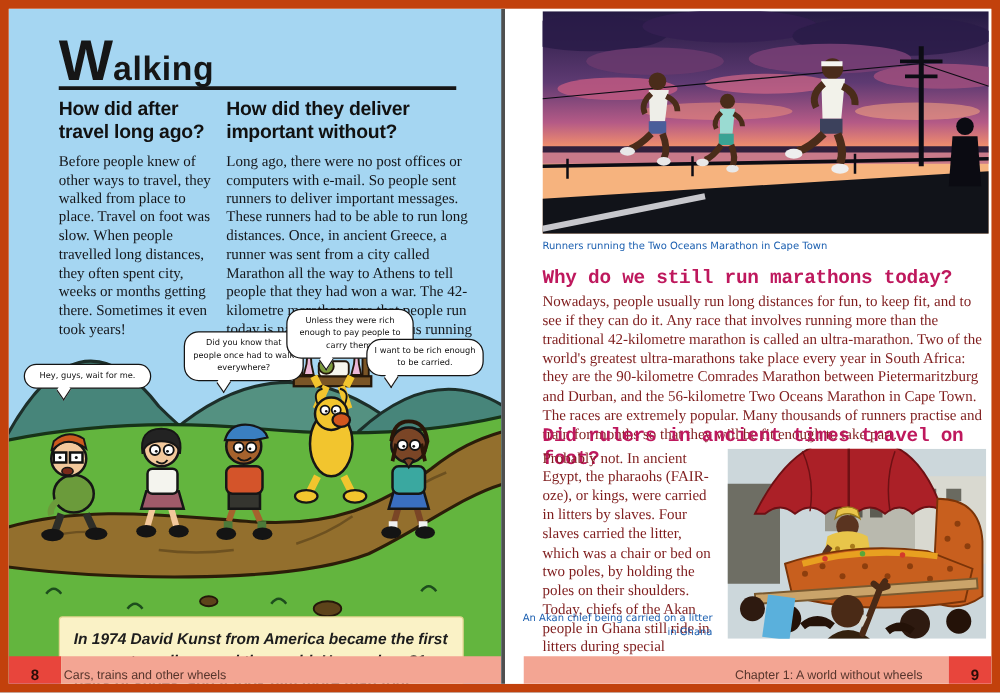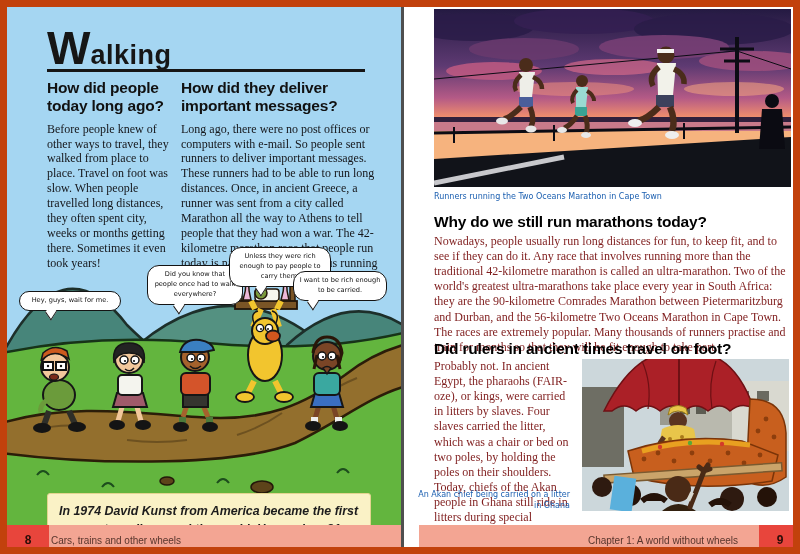--- a/index.html
+++ b/index.html
@@ -40,21 +40,21 @@
   .footer .num{width:42px;background:#e8453c;color:#2a0d08;font-weight:bold;font-size:12px;
     display:flex;align-items:center;justify-content:center;flex:0 0 auto;}
   .footer .band{flex:1;background:#f3a593;color:#57352c;font-size:10px;display:flex;align-items:center;}
   .footer-left .band{padding-left:2px;}
   .footer-right .band{justify-content:flex-end;padding-right:21px;margin-left:15px;}
 
   
   .photo-top{position:absolute;left:30px;top:2px;width:357px;height:178px;z-index:2;}
   .caption{color:#1b5fb0;font-size:8px;font-family:"DejaVu Sans",sans-serif;line-height:1.4;}
   .caption-top{position:absolute;left:30px;top:184px;width:340px;}
-  .r-head{font-size:15.5px;font-weight:bold;color:#000000;letter-spacing:-.2px;font-family:Liberation Sans, sans-serif;}
+  .r-head{font-size:15.5px;font-weight:bold;color:#be185d;letter-spacing:-.2px;font-family:Liberation Mono, monospace;}
   .r-head-1{position:absolute;left:30px;top:206px;width:360px;}
   .r-body{font-family:"Liberation Serif",serif;font-size:12px;color:#7f1d1d;line-height:1.26;}
   .r-body-1{position:absolute;left:30px;top:227px;width:358px;}
   .r-head-2{position:absolute;left:30px;top:333px;width:360px;}
   .r-cols{position:absolute;left:30px;top:352px;width:360px;display:flex;gap:10px;}
   .r-cols .txt{width:138px;flex:0 0 auto;}
   .photo-bottom{width:207px;height:152px;flex:0 0 auto;}
   .caption-bottom{position:absolute;left:8px;top:482px;width:158px;text-align:right;}
 </style>
 </head>
@@ -63,25 +63,25 @@
 <div class="stage">
 
   <div class="page page-left">
 
     <div class="title-wrap">
       <span class="title-initial">W</span><span class="title-rest">alking</span>
     </div>
     <div class="title-underline"></div>
 
     <div class="lcol1">
-      <div class="col-head">How did people today long ago?</div>
+      <div class="col-head">How did after travel long ago?</div>
       <div class="col-body">Before people knew of other ways to travel, they walked from place to place. Travel on foot was slow. When people travelled long distances, they often spent city, weeks or months getting there. Sometimes it even took years!</div>
     </div>
     <div class="lcol2">
-      <div class="col-head">How did they deliver important messages?</div>
+      <div class="col-head">How did they deliver important without?</div>
       <div class="col-body">Long ago, there were no post offices or computers with e-mail. So people sent runners to deliver important messages. These runners had to be able to run long distances. Once, in ancient Greece, a runner was sent from a city called Marathon all the way to Athens to tell people that they had won a war. The 42-kilometre marathon race that people run today is named after this famous running event from ancient times.</div>
     </div>
 
     <svg class="cartoon" viewBox="0 0 394 292" preserveAspectRatio="none">
 
       <path d="M-5,120 Q55,5 120,90 Q150,120 170,128 L-5,135 Z" fill="#47857a" stroke="#1d2f2a" stroke-width="2.5"></path>
       <path d="M120,120 Q215,30 310,105 L330,128 L120,132 Z" fill="#549181" stroke="#1d2f2a" stroke-width="2.5"></path>
       <path d="M280,110 Q340,55 396,90 L396,130 L280,130 Z" fill="#47857a" stroke="#1d2f2a" stroke-width="2.5"></path>
 
       <path d="M-5,118 Q90,98 200,108 Q310,118 396,98 L396,294 L-5,294 Z" fill="#63b53e" stroke="#173318" stroke-width="2.5"></path>

